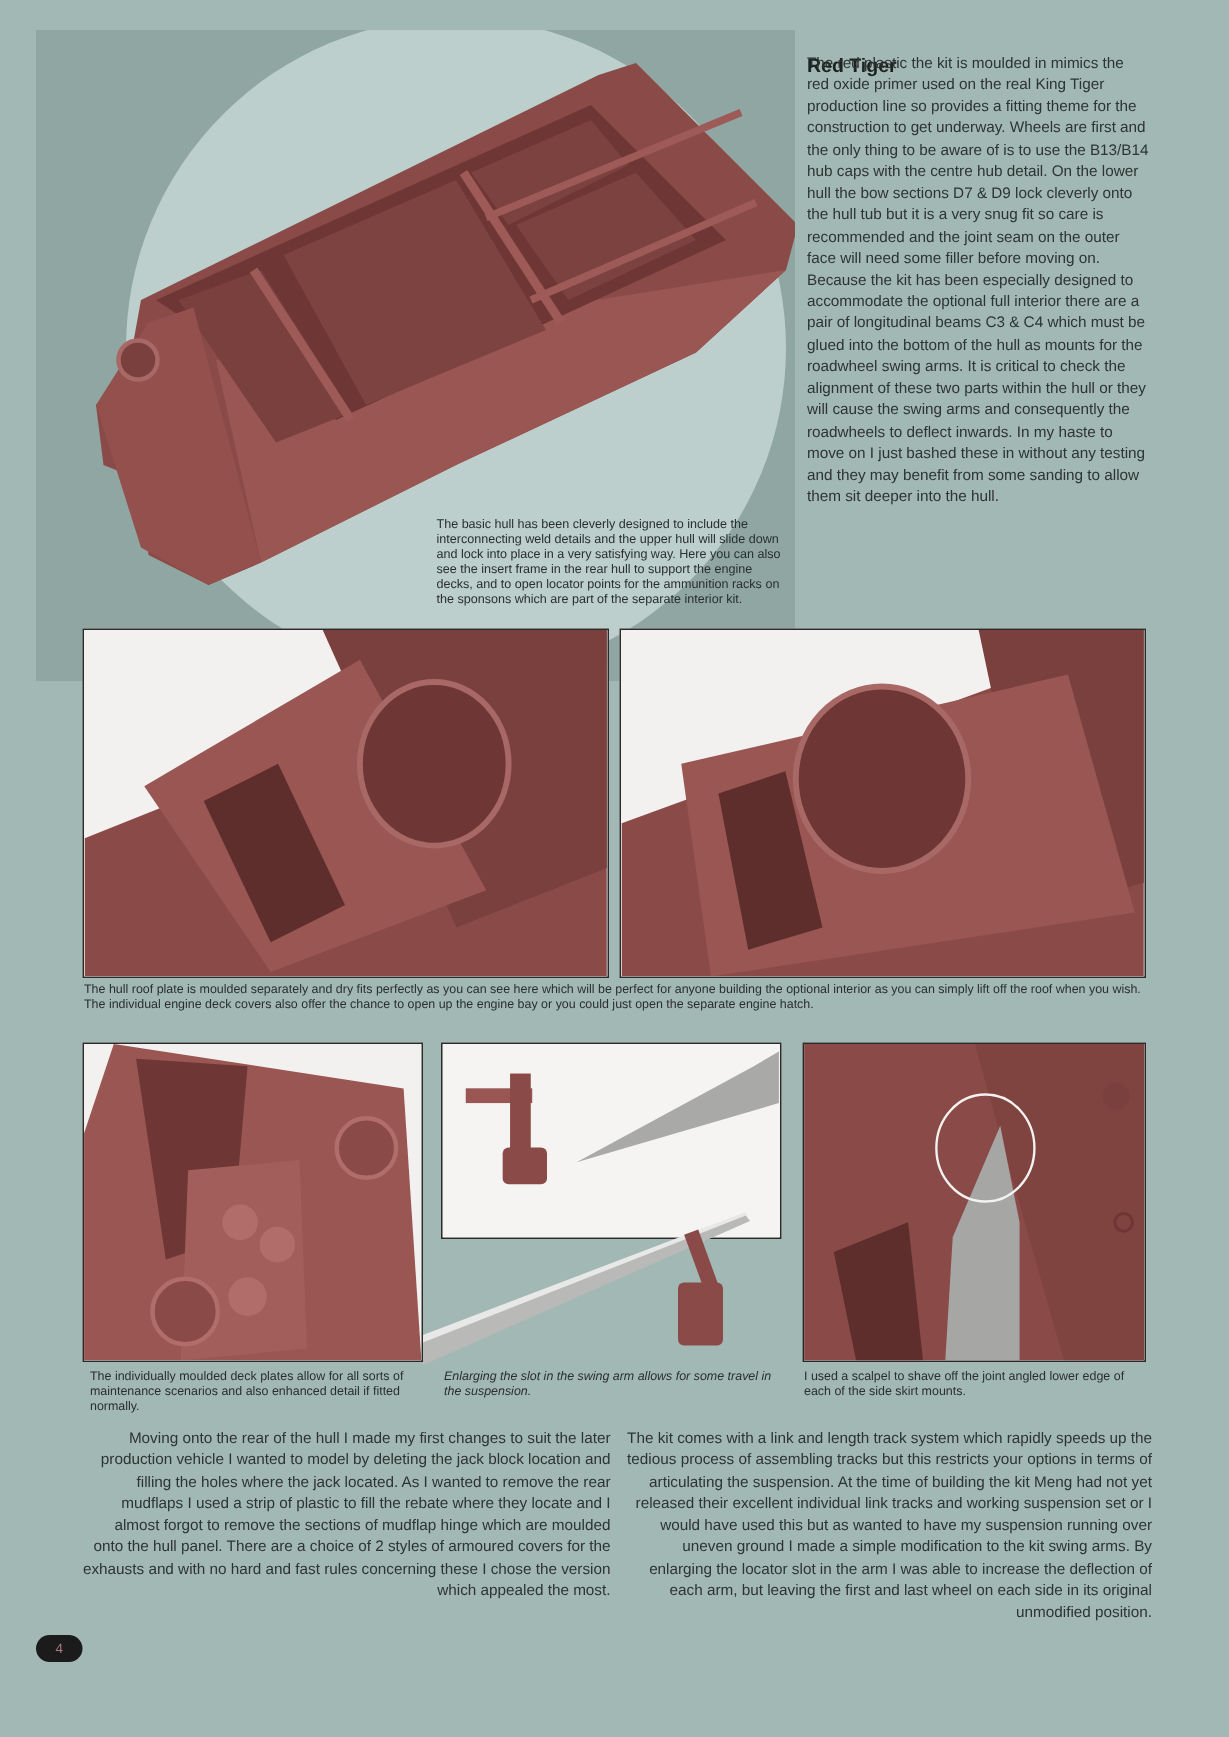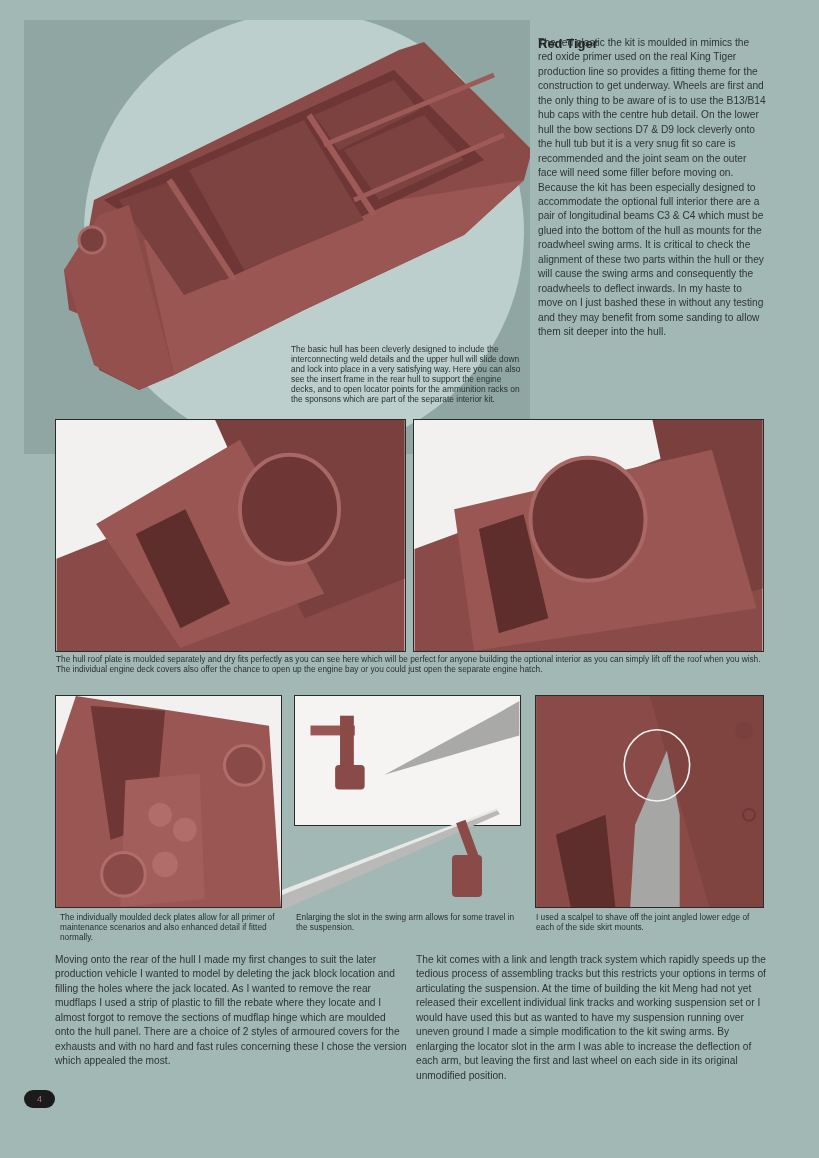--- a/index.html
+++ b/index.html
@@ -44,21 +44,21 @@
     border: 1px solid #2a2a2a;
     overflow: hidden;
   }
   .photo svg { width: 100%; height: 100%; display: block; }
 
   .caption {
     font-size: 8.3px; line-height: 10.2px; color: #2a2f2e;
   }
 
   .body-text {
-    font-size: 10.2px; line-height: 14.45px; color: #2e3432;
+    font-size: 10.2px; line-height: 14.45px; color: #2e3432; text-align: right;
   }
 
   .page-badge {
     left: 24px; top: 1090px; width: 31px; height: 18px;
     border-radius: 9px; background: #1c1b1c;
     color: #a97a80; font-size: 9px;
     display: flex; align-items: center; justify-content: center;
   }
 </style>
 </head>
@@ -152,20 +152,20 @@
     <rect width="229" height="213" fill="#8a4a47"></rect>
     <polygon points="115,0 229,0 229,213 175,213 140,90" fill="#7f4340"></polygon>
     <polygon points="20,140 70,120 80,213 35,213" fill="#5e2e2c"></polygon>
     <polygon points="100,130 132,55 145,120 145,213 95,213" fill="#a6a7a5"></polygon>
     <ellipse cx="122" cy="70" rx="33" ry="36" fill="none" stroke="#f2f2f2" stroke-width="1.6"></ellipse>
     <circle cx="210" cy="35" r="9" fill="#7a403e"></circle>
     <circle cx="215" cy="120" r="6" fill="none" stroke="#6e3634" stroke-width="2"></circle>
   </svg>
 </div>
 
-<div class="abs caption" style="left:60px; top:912px; width:222px;">The individually moulded deck plates allow for all primer of maintenance scenarios and also enhanced detail if fitted normally.</div>
-<div class="abs caption" style="left:296px; top:912px; width:222px;">Enlarging the slot in the swing arm allows for some travel in the suspension.</div>
+<div class="abs caption" style="left:60px; top:912px; width:222px;">The individually moulded deck plates allow for all sorts of maintenance scenarios and also enhanced detail if fitted normally.</div>
+<div class="abs caption" style="left:296px; top:912px; width:222px;font-style:italic;">Enlarging the slot in the swing arm allows for some travel in the suspension.</div>
 <div class="abs caption" style="left:536px; top:912px; width:230px;">I used a scalpel to shave off the joint angled lower edge of each of the side skirt mounts.</div>
 
 <div class="abs body-text" style="left:55px; top:953px; width:352px;">Moving onto the rear of the hull I made my first changes to suit the later production vehicle I wanted to model by deleting the jack block location and filling the holes where the jack located. As I wanted to remove the rear mudflaps I used a strip of plastic to fill the rebate where they locate and I almost forgot to remove the sections of mudflap hinge which are moulded onto the hull panel. There are a choice of 2 styles of armoured covers for the exhausts and with no hard and fast rules concerning these I chose the version which appealed the most.</div>
 <div class="abs body-text" style="left:416px; top:953px; width:352px;">The kit comes with a link and length track system which rapidly speeds up the tedious process of assembling tracks but this restricts your options in terms of articulating the suspension. At the time of building the kit Meng had not yet released their excellent individual link tracks and working suspension set or I would have used this but as wanted to have my suspension running over uneven ground I made a simple modification to the kit swing arms. By enlarging the locator slot in the arm I was able to increase the deflection of each arm, but leaving the first and last wheel on each side in its original unmodified position.</div>
 
 <div class="abs page-badge">4</div>
 
 </body></html>

